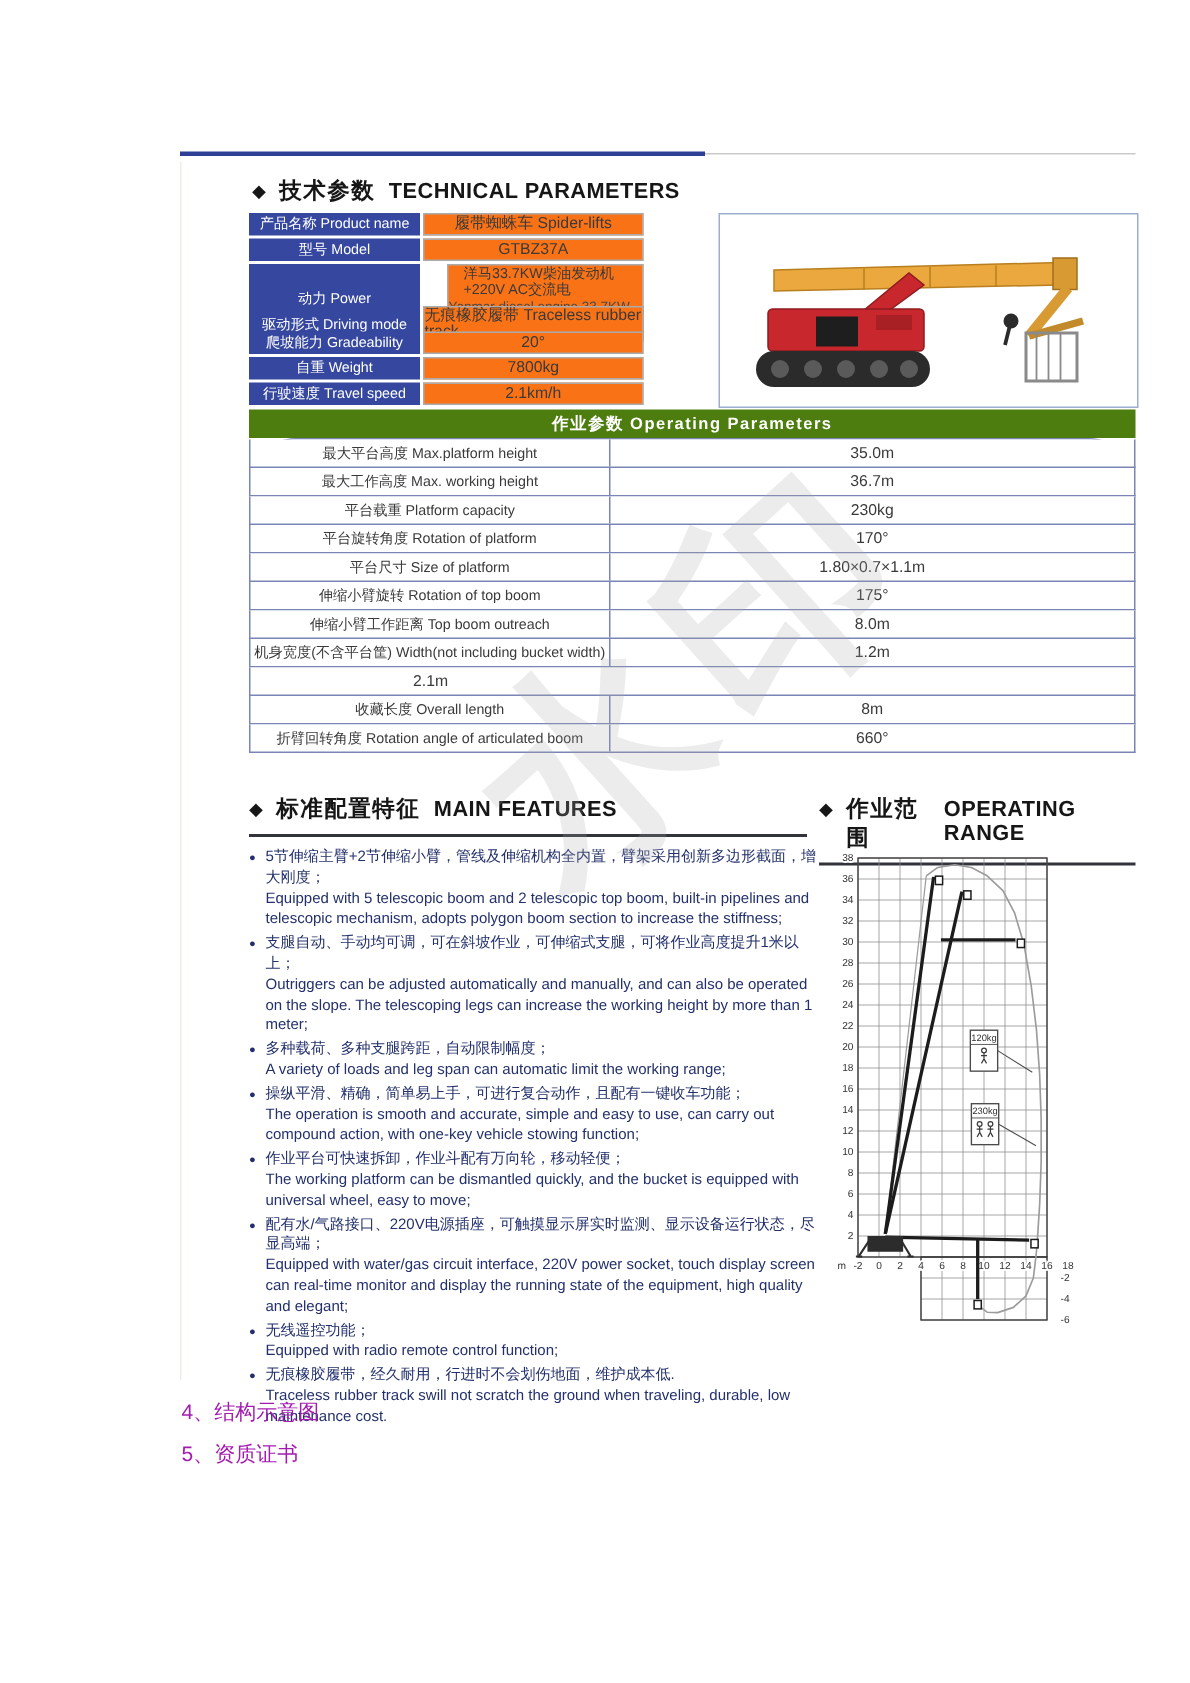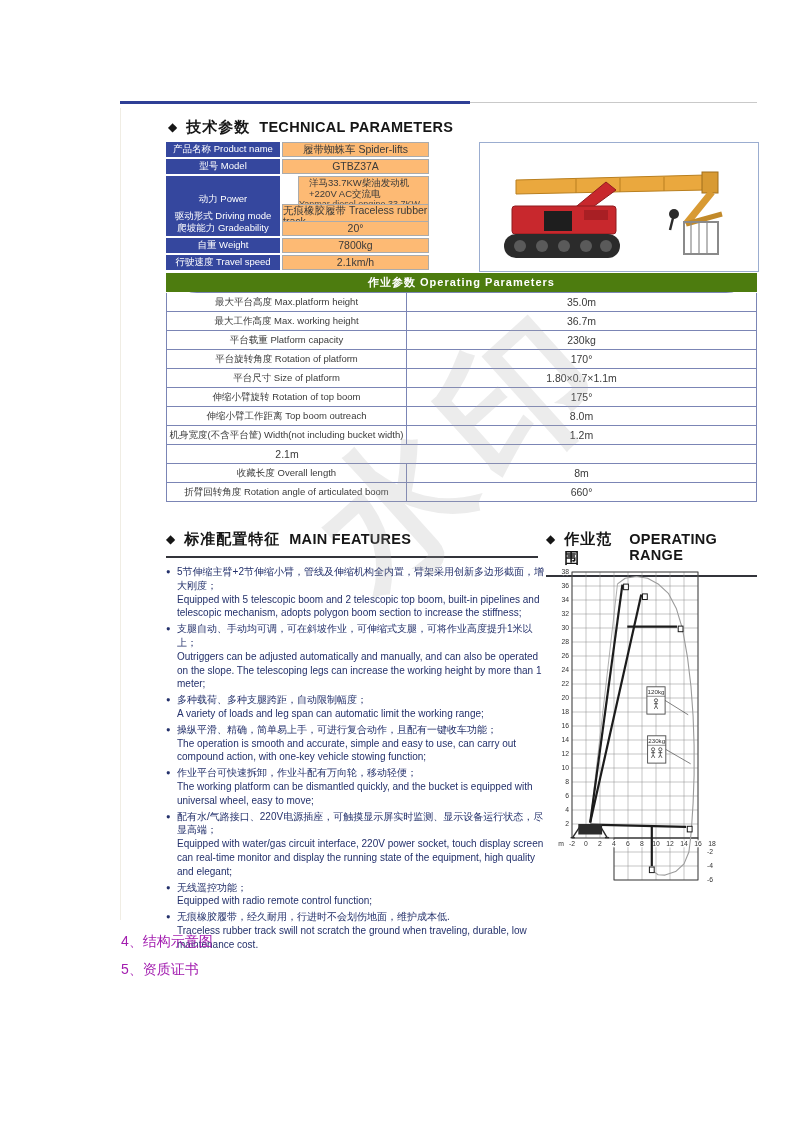--- a/index.html
+++ b/index.html
@@ -18,21 +18,21 @@
   .sec-heading .en{font-size:14.5px;letter-spacing:0.3px;}
   .h-tech{position:absolute;left:168px;top:118px;}
   .h-features{position:absolute;left:166px;top:530px;width:372px;border-bottom:2px solid #33343a;padding-bottom:7px;}
   .h-range{position:absolute;left:546px;top:530px;width:211px;border-bottom:2px solid #33343a;padding-bottom:7px;}
 
   
   .tech-table{position:absolute;left:166px;top:142px;width:263px;}
   .tech-row{display:grid;grid-template-columns:114px 1fr;column-gap:2px;margin-bottom:2px;height:15px;}
   .tech-row.tall{height:26px;gap:18px;}
   .tech-row .lbl{background:#35479e;color:#fff;font-size:9.5px;display:flex;align-items:center;justify-content:center;white-space:nowrap;}
-  .tech-row .val{border:1px solid #ababab;background:#fdba74;color:#3a3a3a;font-size:10.5px;display:flex;flex-direction:column;align-items:center;justify-content:center;line-height:11px;}
+  .tech-row .val{border:1px solid #ababab;background:#f97316;color:#3a3a3a;font-size:10.5px;display:flex;flex-direction:column;align-items:center;justify-content:center;line-height:11px;}
   .tech-row .val .v2{font-size:9px;color:#4a4a4a;}
 
   .image-box{position:absolute;left:479px;top:142px;width:278px;height:128px;border:1px solid #9badd0;background:#fff;display:flex;align-items:center;justify-content:center;}
 
   
   .op-band{position:absolute;left:166px;top:273px;width:591px;height:19px;background:#4d7c0f;color:#fff;
     font-size:11px;font-weight:bold;letter-spacing:1px;display:flex;align-items:center;justify-content:center;}
   .op-table{position:absolute;left:166px;top:292px;width:591px;border-top:1px solid #7b85b5;border-radius:31px;}
   .op-row{display:grid;grid-template-columns:240px 1fr;height:18px;border:1px solid #7b85b5;border-top:none;background:#fff;}
   .op-row .lbl{display:flex;align-items:center;justify-content:center;font-size:9.5px;color:#3a3a3a;border-right:1px solid #7b85b5;white-space:nowrap;}

